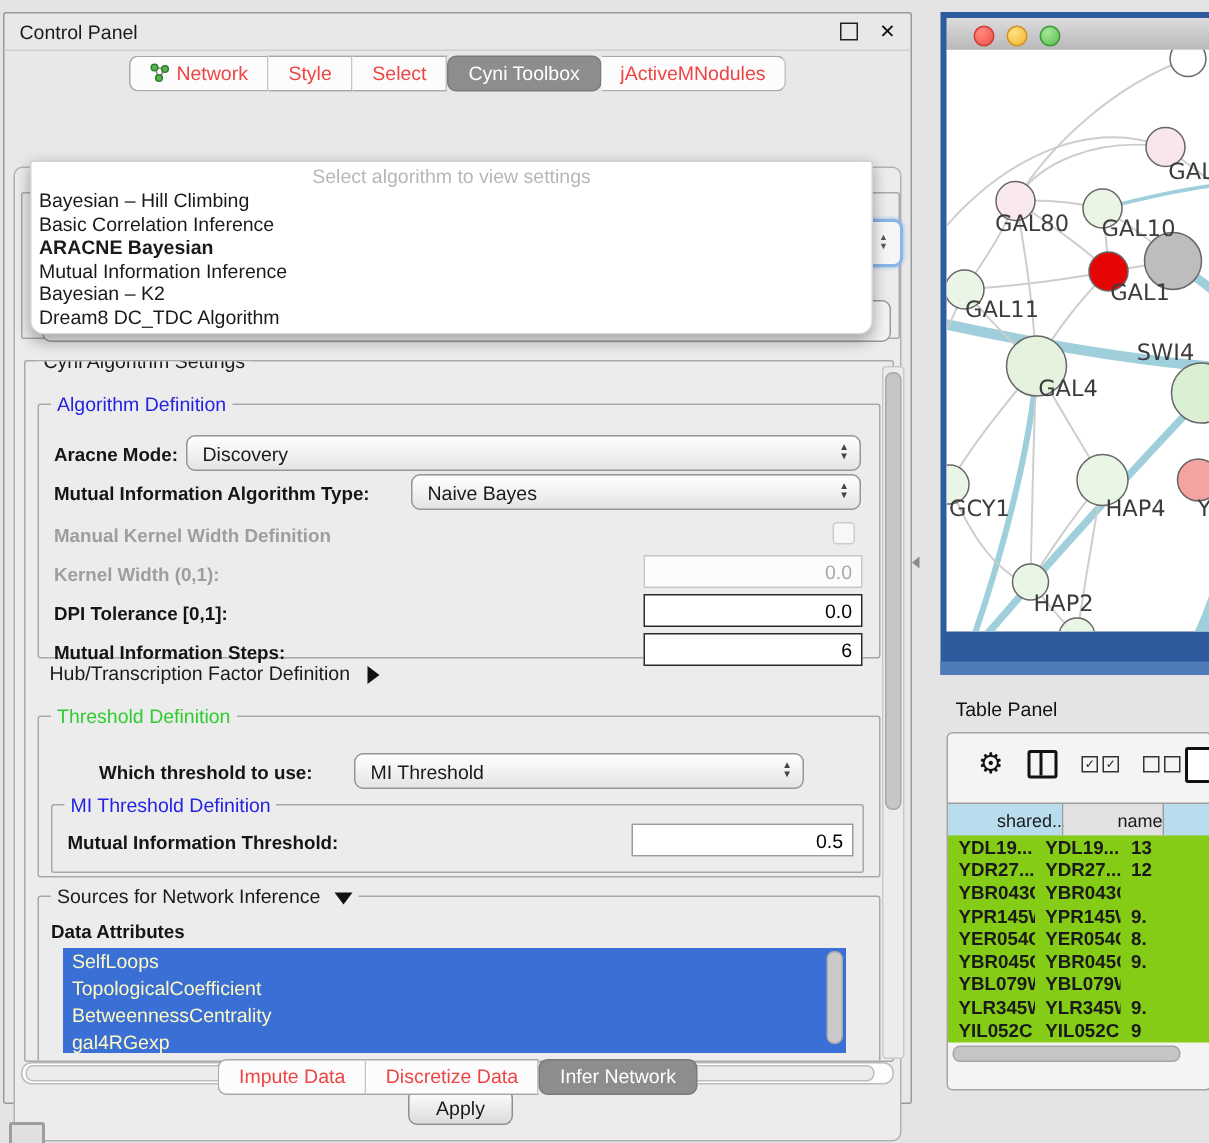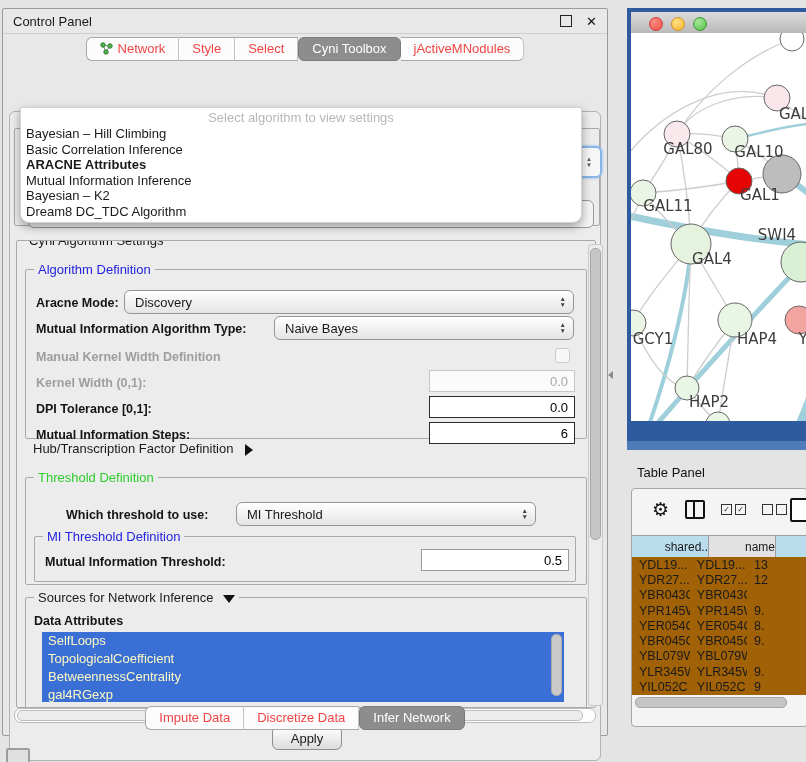--- a/index.html
+++ b/index.html
@@ -123,22 +123,22 @@
   .colicon{width:16px;height:15px;border:2px solid #111;border-radius:2px;margin-left:16px;position:relative;}
   .colicon:before{content:"";position:absolute;left:6px;top:0;bottom:0;width:2px;background:#111;}
   .ckpair{display:flex;gap:3px;margin-left:16px;}
   .ck{width:9px;height:9px;border:1.5px solid #333;font-size:8px;line-height:9px;text-align:center;color:#222;}
   .docicon{position:absolute;left:158px;top:9px;width:20px;height:20px;border:2px solid #111;border-radius:2px;background:#fff;}
   .tb-header{position:absolute;left:0;top:46px;right:0;height:21px;display:flex;
       border-top:1px solid #9e9e9e;border-bottom:1px solid #9e9e9e;font-size:12px;}
   .hcell{display:flex;align-items:center;justify-content:center;border-right:1px solid #9e9e9e;
       box-sizing:border-box;background:#e2e2e2;padding-left:36px;}
   .hcell.hl{background:#b9dded;}
-  .tb-rows{position:absolute;left:0;top:68px;right:0;height:138px;background:#a16207;overflow:hidden;
-      font-size:12.5px;}
+  .tb-rows{position:absolute;left:0;top:68px;right:0;height:138px;background:#84cc16;overflow:hidden;
+      font-size:12.5px;font-weight:bold;}
   .trow{display:flex;height:15.3px;align-items:center;}
   .tcell{padding-left:7px;box-sizing:border-box;overflow:hidden;white-space:nowrap;}
   .tb-hscroll{position:absolute;left:3px;top:208px;width:150px;height:9px;background:#c5c5c5;
       border:1px solid #a5a5a5;border-radius:5px;}
 
   .dock-icon{left:6px;top:748px;width:20px;height:18px;border:2px solid #9d9d9d;border-radius:2px;background:#e0e0e0;}
 </style>
 </head>
 <body>
 
@@ -181,21 +181,21 @@
 
     <div class="abs inference-group groupbox"></div>
     <div class="abs focus-spinner">▲<br>▼</div>
     <div class="abs partial-combo"></div>
 
     <div class="abs popup">
       <div class="popup-placeholder">Select algorithm to view settings</div>
       <div id="popup-items">
           <div class="popup-item">Bayesian – Hill Climbing</div>
           <div class="popup-item">Basic Correlation Inference</div>
-          <div class="popup-item bold">ARACNE Attributes</div>
+          <div class="popup-item bold">ARACNE Bayesian</div>
           <div class="popup-item">Mutual Information Inference</div>
           <div class="popup-item">Bayesian – K2</div>
           <div class="popup-item">Dream8 DC_TDC Algorithm</div>
         </div>
     </div>
 
     <div class="abs settings-group groupbox" style="background:#ececec;">
       <span class="legend">Cyni Algorithm Settings</span>
 
       <div class="abs groupbox" style="left:8px;top:28px;width:560px;height:168px;">

